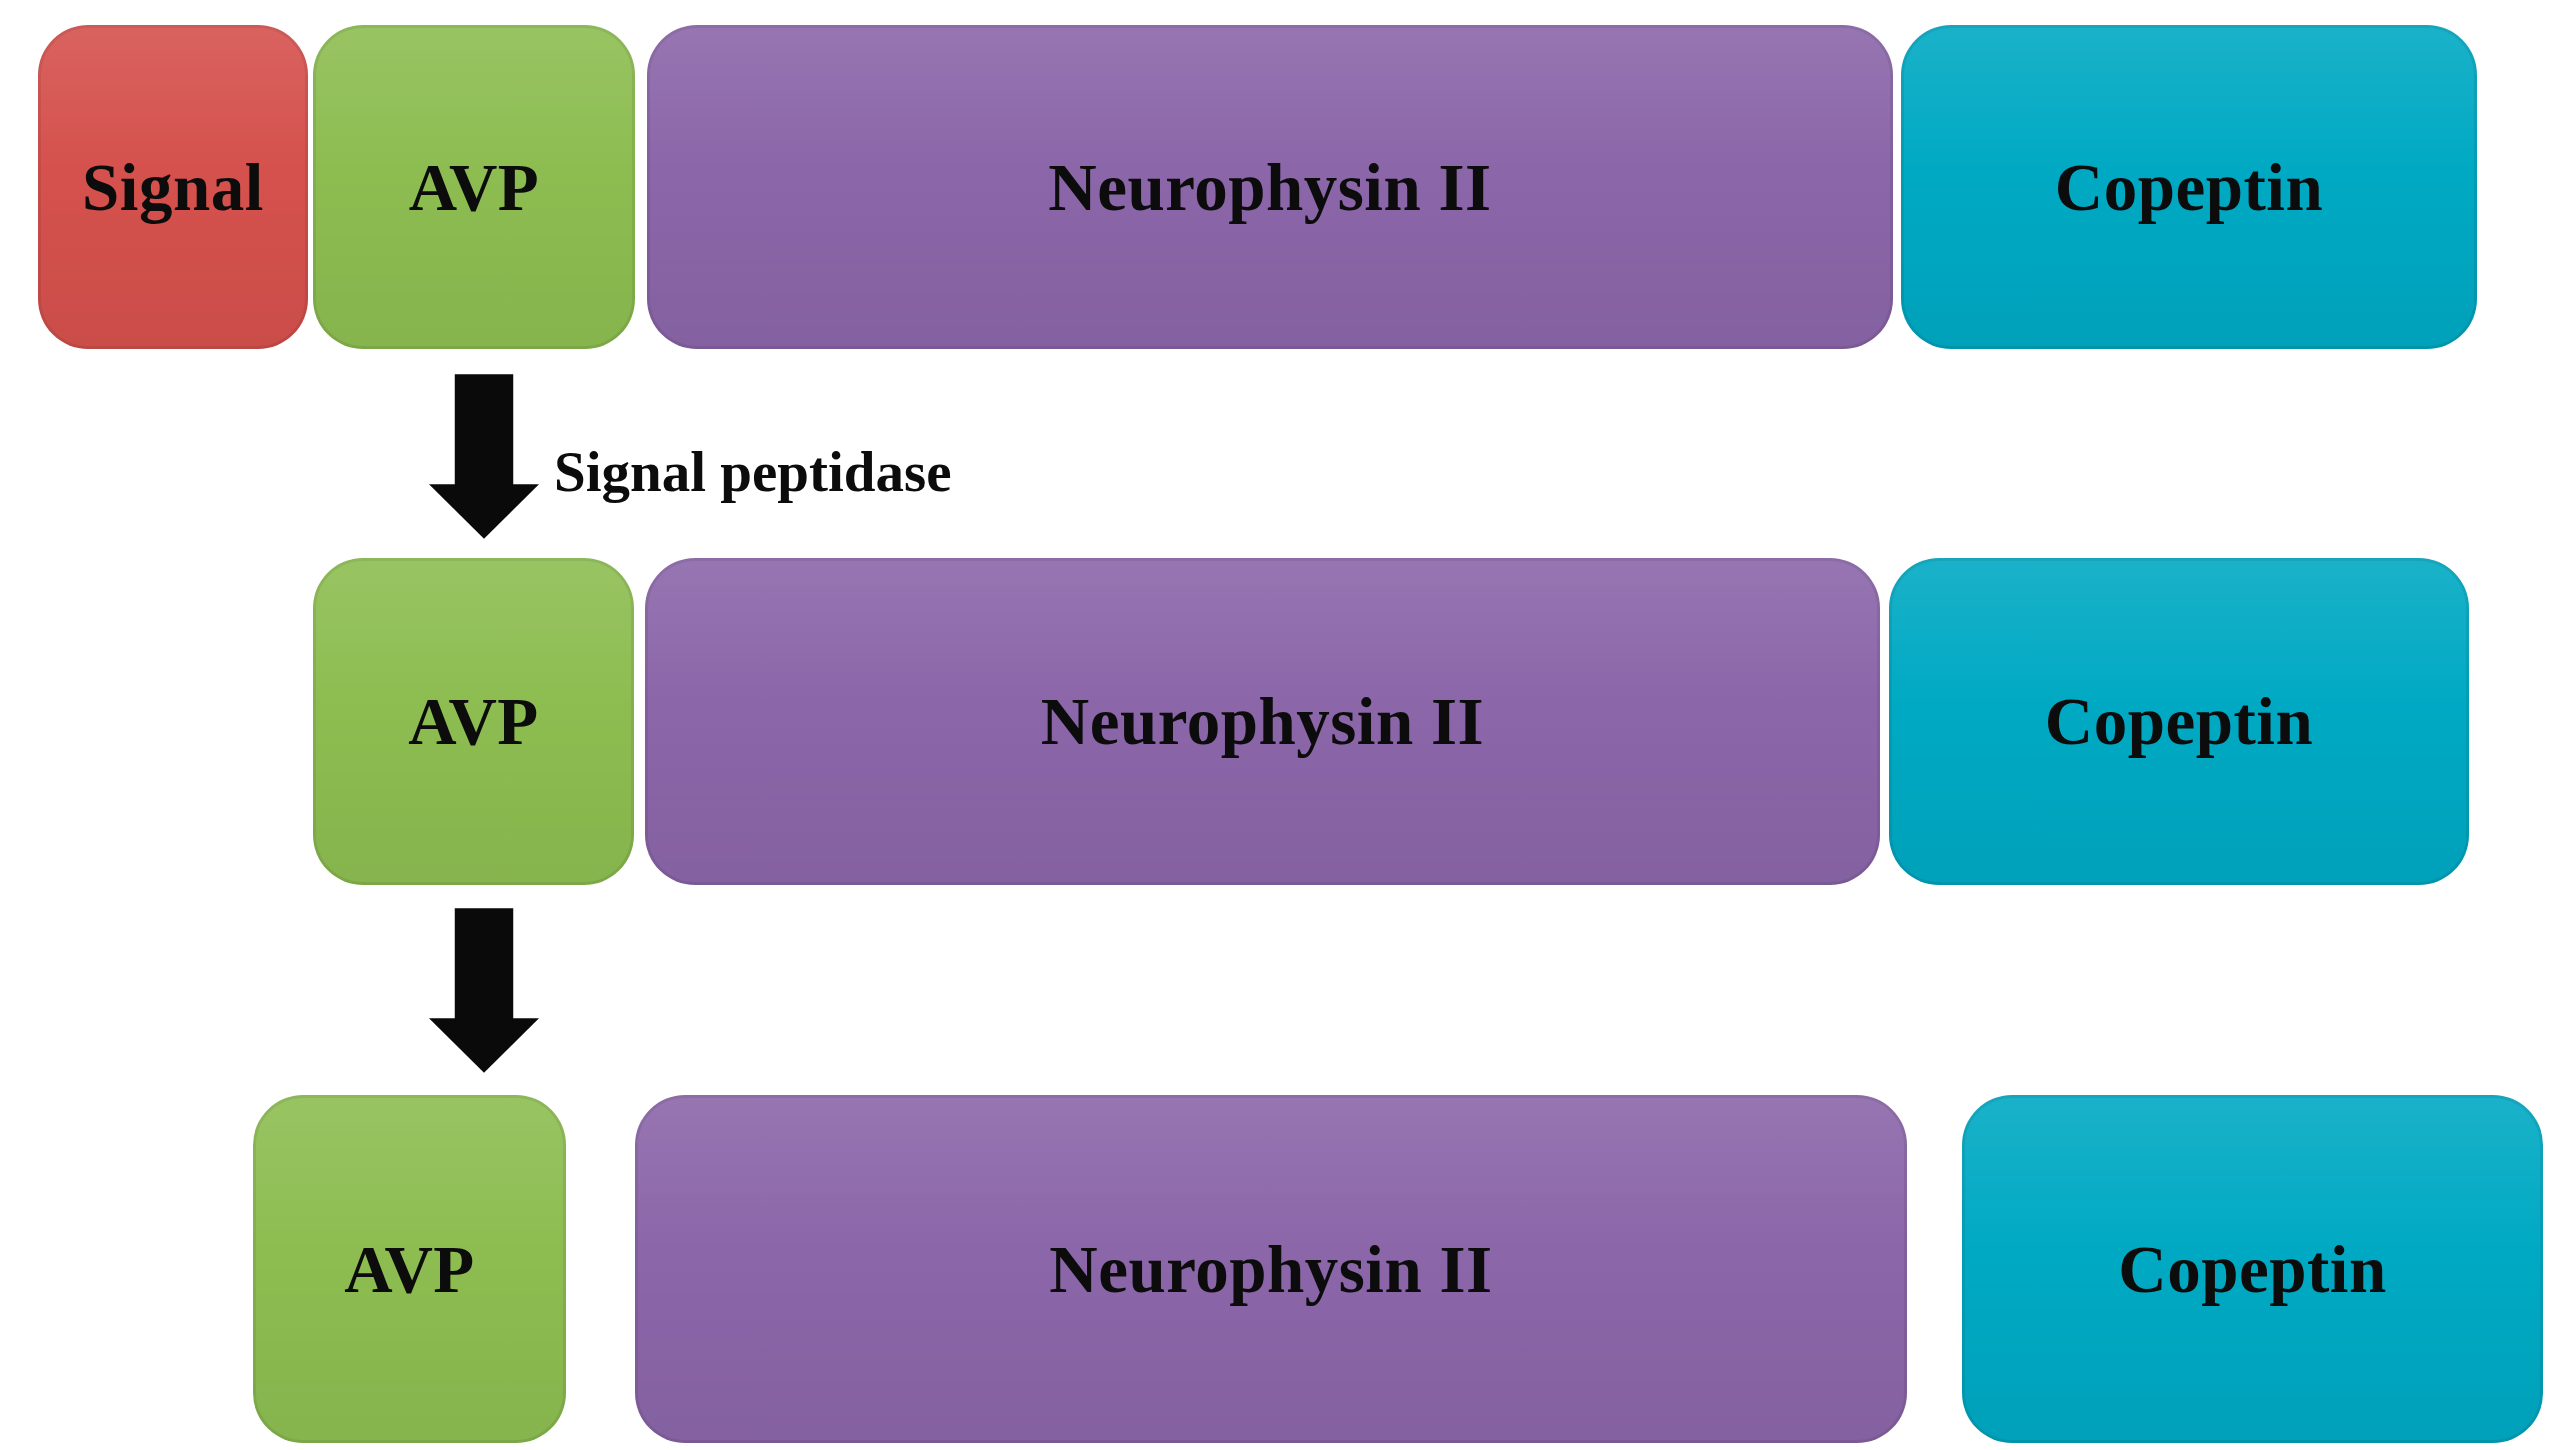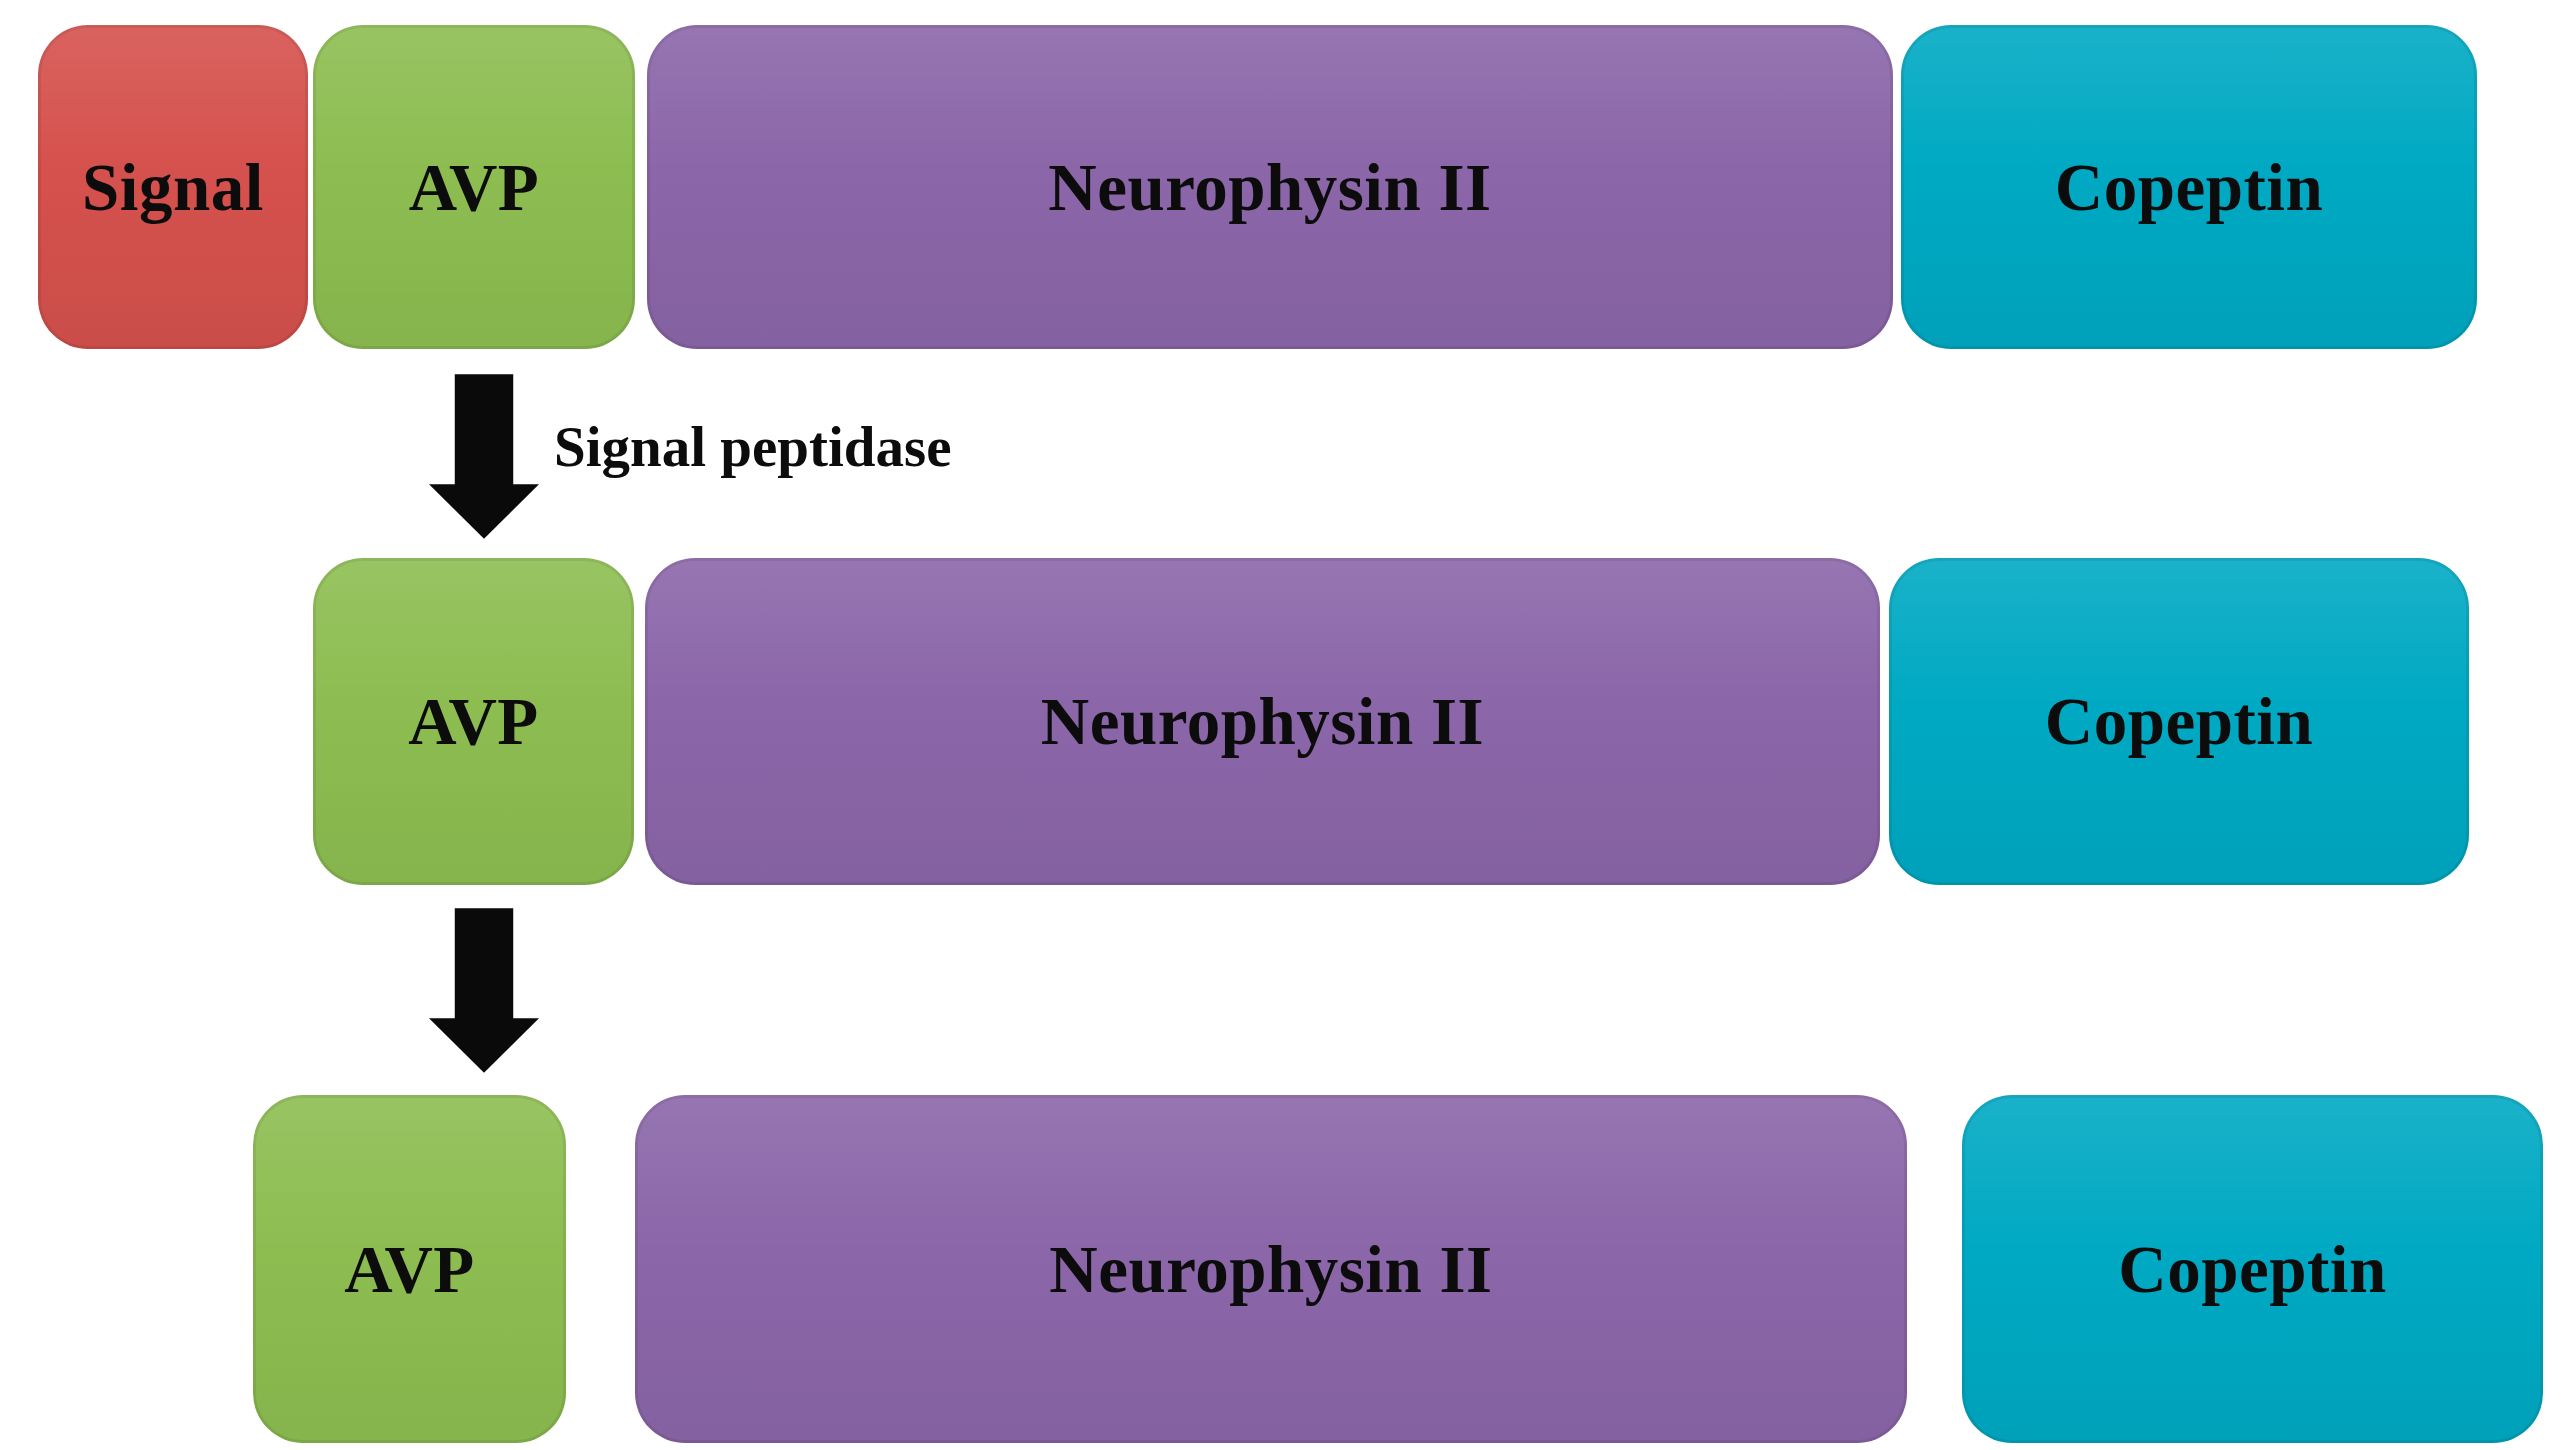--- a/index.html
+++ b/index.html
@@ -35,20 +35,21 @@
     width: 110px;
     height: 165px;
   }
   .enzyme-label {
     position: absolute;
     font-size: 57px;
     font-weight: bold;
     color: #0c0c0c;
     line-height: 65px;
     white-space: nowrap;
+    margin-top: 25px;
   }
 </style>
 </head>
 <body>
 
 <div id="canvas" style="background-color: rgb(255, 255, 255);">
 
   <div class="block" style="left: 38px; top: 25px; width: 270px; height: 324px; background-color: rgb(213, 81, 77);">
     <span class="block-label">Signal</span>
   </div>

